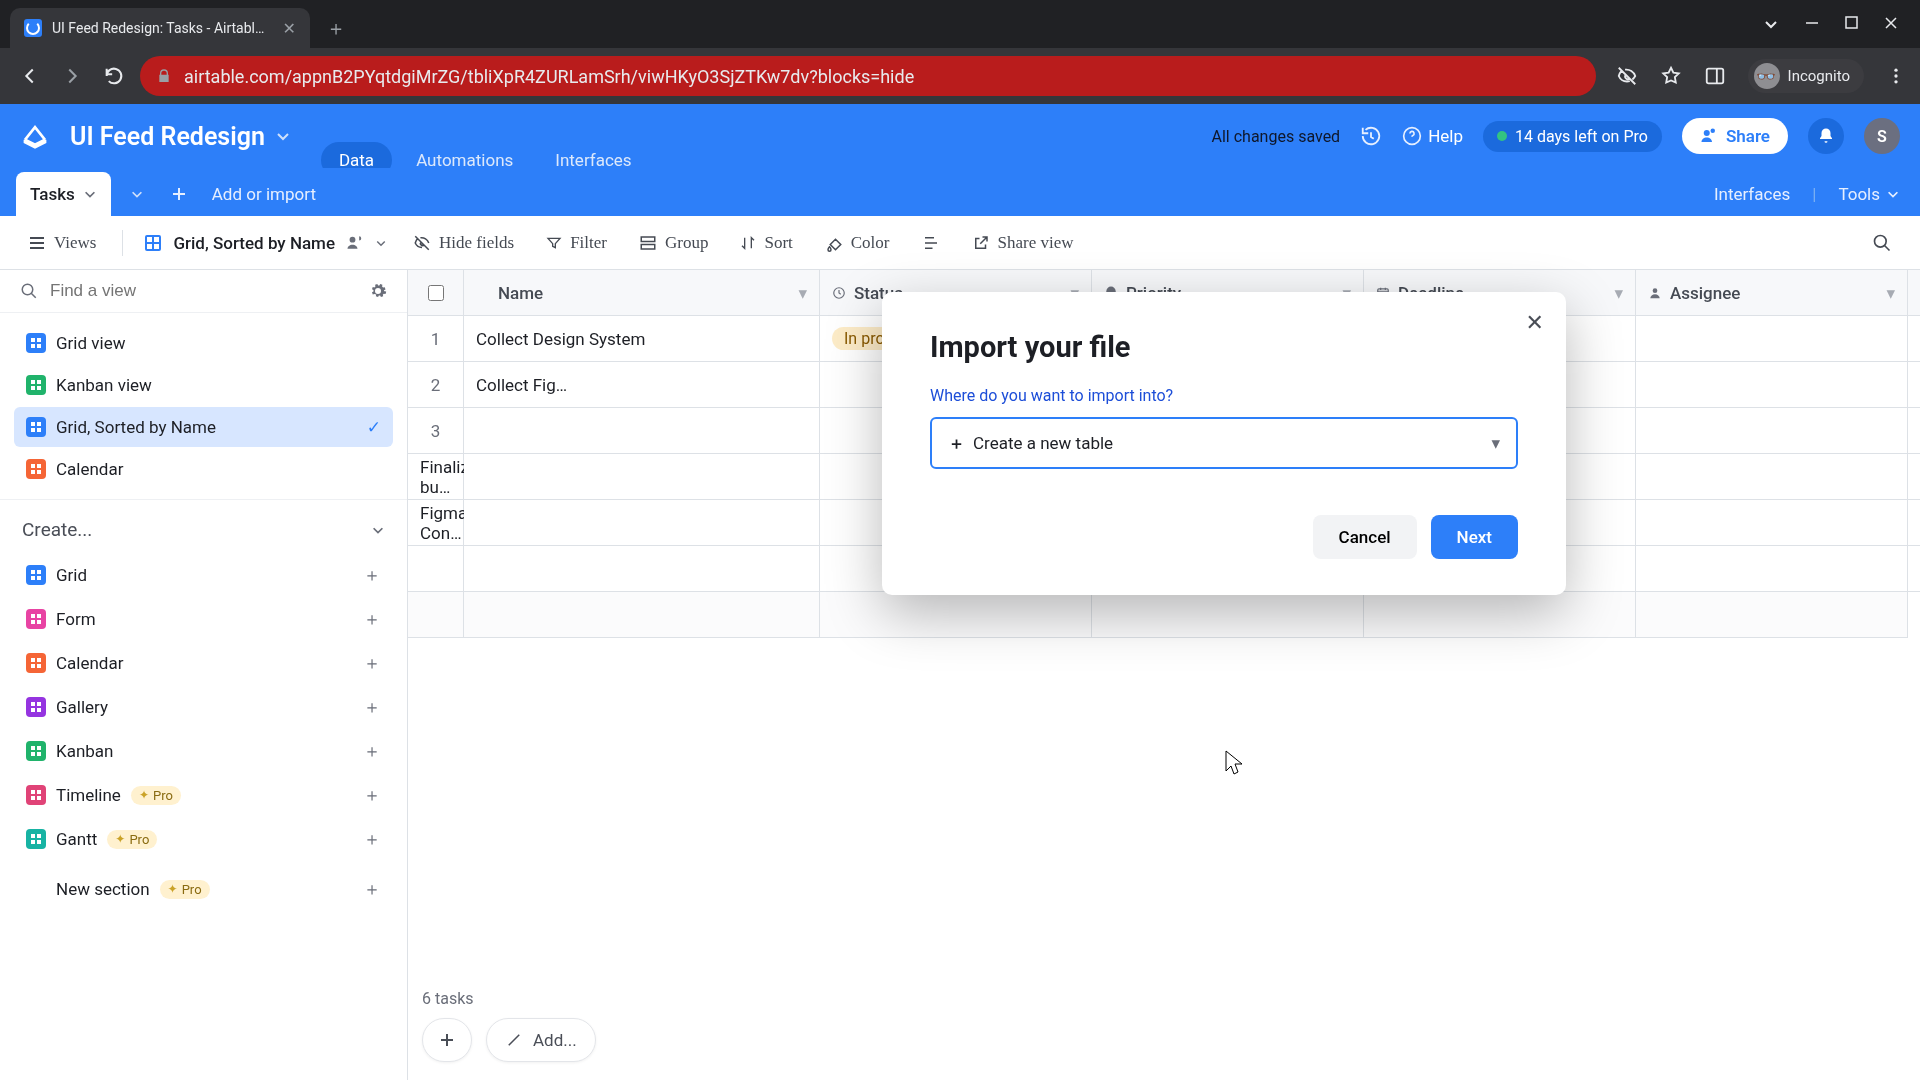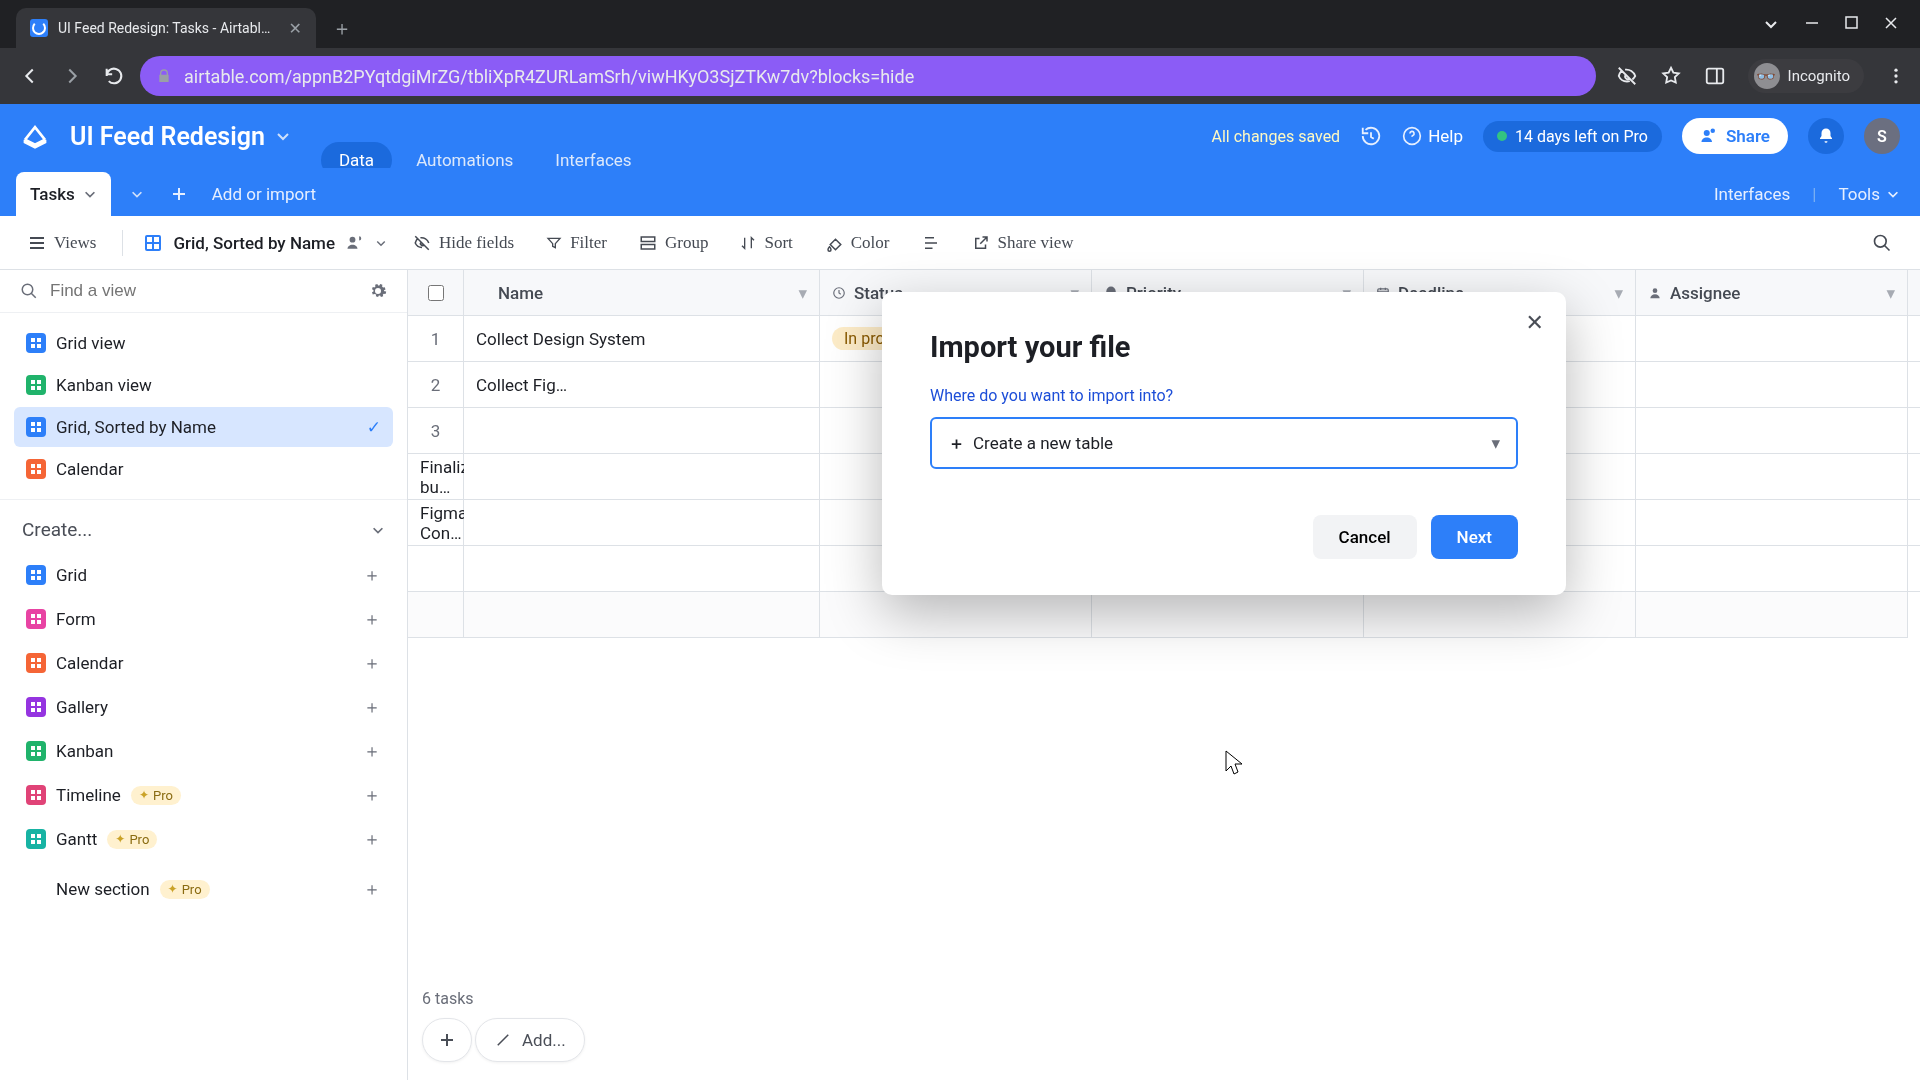--- a/index.html
+++ b/index.html
@@ -12,48 +12,48 @@
     --at-header-blue: #2d7ff9;
     --at-text: #1d1f25;
     --at-border: #dde1e6;
   }
   * { box-sizing: border-box; }
   html, body { margin:0; padding:0; width:1920px; height:1080px; font-family:-apple-system,BlinkMacSystemFont,"Segoe UI",Roboto,sans-serif; overflow:hidden; background:#000; }
 
   
   .browser { width:1920px; height:1080px; background:#111; display:flex; flex-direction:column; }
   .titlebar { height:48px; background:var(--chrome-bg); display:flex; align-items:flex-end; }
-  .tab-strip { flex:1; display:flex; align-items:flex-end; padding-left:16px; gap:6px; }
+  .tab-strip { flex:1; display:flex; align-items:flex-end; padding-left:10px; gap:6px; }
   .tab { height:40px; background:var(--chrome-tab); border-radius:10px 10px 0 0; display:flex; align-items:center; gap:10px; padding:0 14px; color:var(--chrome-text); font-size:14px; min-width:300px; max-width:330px; }
   .tab .favicon { width:18px; height:18px; background:#2d7ff9; border-radius:3px; position:relative; flex:0 0 18px; }
   .tab .favicon::after{content:""; position:absolute; inset:0; margin:auto; width:10px; height:10px; border:2px solid #fff; border-radius:50%; border-top-color:transparent; }
   .tab .tab-title { flex:1; white-space:nowrap; overflow:hidden; text-overflow:ellipsis; }
   .tab .tab-x { color:var(--chrome-text-dim); font-size:16px; }
   .tab-new { width:32px; height:32px; display:flex; align-items:center; justify-content:center; color:var(--chrome-text-dim); font-size:20px; margin-left:4px; margin-bottom:4px; border-radius:50%; }
   .winctrls { display:flex; gap:26px; padding:0 22px; align-self:center; color:var(--chrome-text); }
 
   .addrbar { height:56px; background:var(--chrome-toolbar); display:flex; align-items:center; gap:10px; padding:0 14px; }
   .nav-btn { width:32px; height:32px; display:flex; align-items:center; justify-content:center; color:var(--chrome-text); }
   .nav-btn.dim { color:var(--chrome-text-dim); }
-  .omnibox { flex:1; height:40px; background:#8b5cf6; border-radius:20px; display:flex; align-items:center; padding:0 16px; gap:12px; color:var(--chrome-text); font-size:18px; }
+  .omnibox { flex:1; height:40px; background:#b91c1c; border-radius:20px; display:flex; align-items:center; padding:0 16px; gap:12px; color:var(--chrome-text); font-size:18px; }
   .omnibox .lock { color:#9aa0a6; }
   .right-icons { display:flex; align-items:center; gap:22px; padding-left:10px; color:var(--chrome-text); }
   .incog-pill { display:flex; align-items:center; gap:8px; background:#3c3c40; border-radius:20px; padding:4px 14px 4px 6px; font-size:15px; }
   .incog-pill .ico { width:26px; height:26px; background:#8e8e92; -webkit-mask:none; border-radius:50%; display:flex; align-items:center; justify-content:center; font-size:16px; color:#202124; }
 
   
   .at { flex:1; display:flex; flex-direction:column; background:#fff; }
   .at-top { height:64px; background:var(--at-header-blue); display:flex; align-items:center; padding:0 20px; gap:20px; color:#fff; }
   .at-logo { width:30px; height:30px; }
   .at-base-name { font-size:25px; font-weight:600; display:flex; align-items:center; gap:10px; }
   .at-top-nav { display:flex; align-items:center; gap:6px; margin-left:10px; }
   .at-top-nav .seg { padding:8px 18px; border-radius:20px; font-size:17px; color:#dce8fb; cursor:pointer;margin-top:48px; }
   .at-top-nav .seg.active { background:#1b6add; color:#fff; }
   .at-top-right { margin-left:auto; display:flex; align-items:center; gap:20px; }
-  .changes-saved { color:#fef9c3; font-size:16px; }
+  .changes-saved { color:#0f172a; font-size:16px; }
   .help { display:flex; align-items:flex-end; gap:6px; font-size:17px; }
   .pro-pill { background:#1b6add; border-radius:20px; padding:6px 14px; display:flex; align-items:center; gap:8px; font-size:16px; }
   .pro-pill .dot { width:10px; height:10px; background:#33c481; border-radius:50%; }
   .share-btn { background:#fff; color:#2d7ff9; border-radius:22px; padding:8px 18px; display:flex; gap:8px; align-items:center; font-weight:600; font-size:17px; }
   .bell { width:36px; height:36px; border-radius:50%; background:#1b6add; display:flex; align-items:center; justify-content:center; }
   .avatar { width:36px; height:36px; border-radius:50%; background:#6b6f80; color:#fff; display:flex; align-items:center; justify-content:center; font-weight:600; }
 
   
   .at-tables { height:48px; background:#2d7ff9; display:flex; align-items:flex-end; padding:0 16px; gap:8px; position:relative; }
   .table-tab { background:#fff; color:var(--at-text); border-radius:8px 8px 0 0; height:44px; padding:0 14px; display:flex; align-items:center; gap:8px; font-size:17px; font-weight:500; }
@@ -103,21 +103,21 @@
   .gh, .gc { border-right:1px solid var(--at-border); border-bottom:1px solid var(--at-border); display:flex; align-items:center; padding:0 12px; height:46px; background:#fff; }
   .gh { background:#f7f8fa; color:#454a53; gap:8px; position:sticky; top:0; font-weight:500; }
   .gh .drop { margin-left:auto; color:#a7abb3; }
   .rownum { justify-content:center; color:#6a6e79; background:#fff; }
   .rownum.hd { background:#f7f8fa; }
   .chip { border-radius:12px; padding:2px 12px; font-size:16px; }
   .chip.inprog { background:#fdecc8; color:#8a5a00; }
   .chip.med { background:#ffd6df; color:#9a2c4a; }
   .ghost-cell { background:#fbfbfc; }
 
-  .footer-bar { position:absolute; left:14px; bottom:18px; display:flex; gap:3px; align-items:center;text-align:right; }
+  .footer-bar { position:absolute; left:14px; bottom:18px; display:flex; gap:14px; align-items:center;text-align:right; }
   .footer-pill { background:#fff; border:1px solid #e3e5e9; border-radius:22px; height:44px; display:flex; align-items:center; padding:0 18px; gap:10px; font-size:17px; color:#4a4e57; box-shadow:0 1px 3px rgba(0,0,0,.06); }
   .task-count { position:absolute; left:14px; bottom:72px; font-size:16px; color:#6a6e79; }
 
   
   .modal-backdrop { position:absolute; inset:0; display:flex; align-items:flex-start; justify-content:center; }
   .modal { margin-top:22px; margin-left:120px; width:684px; background:#fff; border-radius:10px; box-shadow:0 18px 55px rgba(0,0,0,.28); padding:38px 48px 36px; position:relative; }
   .modal h2 { margin:0 0 22px; font-size:29px; font-weight:700; color:#1d1f25; }
   .modal .close { position:absolute; right:22px; top:18px; font-size:22px; color:#4a4e57; }
   .modal .qlabel { font-size:16px; color:#1d4ed8; margin-bottom:12px; }
   .modal-select { border:2px solid #2d7ff9; border-radius:6px; height:52px; display:flex; align-items:center; padding:0 16px; font-size:17px; color:#1d1f25; gap:8px; }

